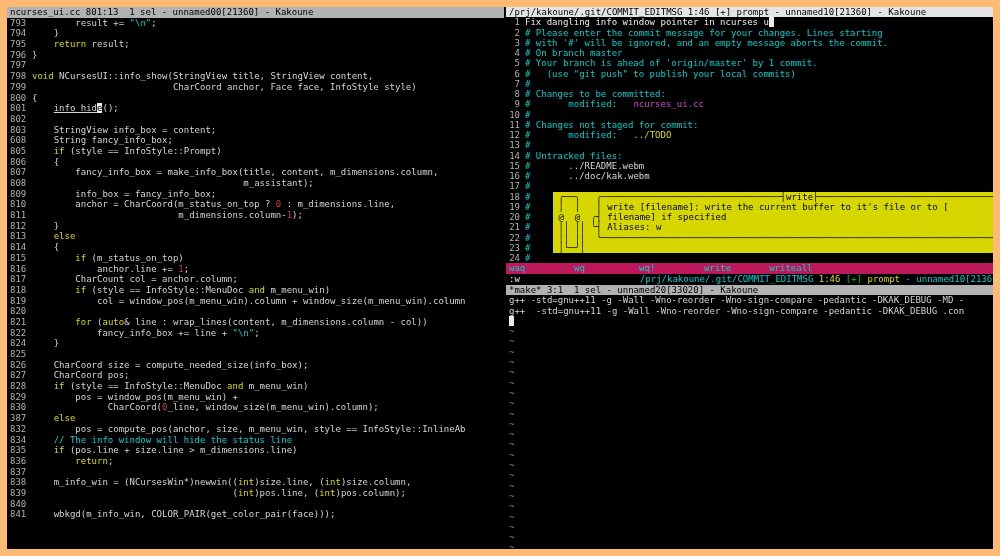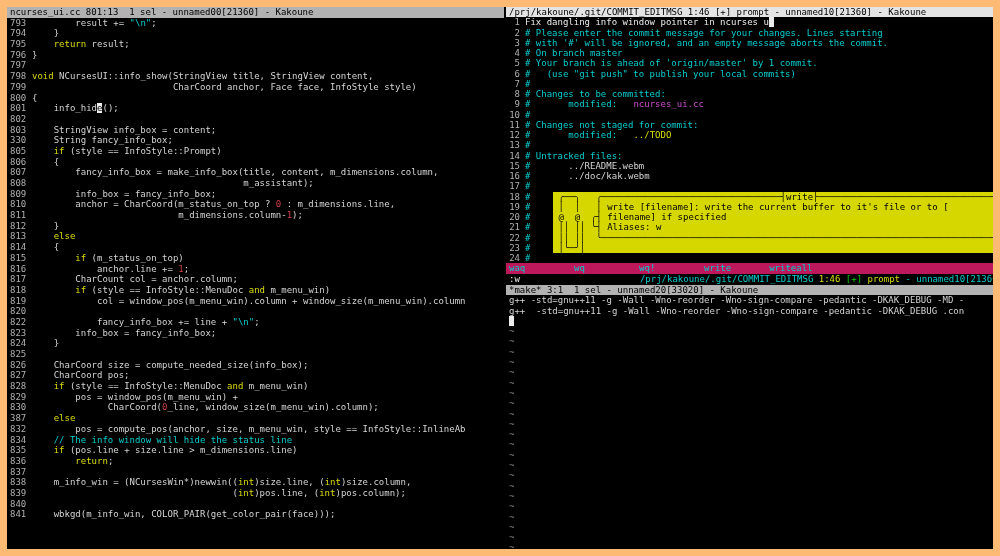--- a/index.html
+++ b/index.html
@@ -27,21 +27,21 @@
   .prompt{color:#e8e8e8}
   .sg-d{color:#d4d4d4}
   .sg-w{color:#ececec}
   .sg-k{color:#dcdc00}
   .sg-c{color:#00cdcd}
   .sg-s{color:#00cdcd}
   .sg-n{color:#cc4040}
   .sg-m{color:#cd4ccd}
   .sg-g{color:#00cd00}
   .sg-t{color:#808080}
-  .sg-u{color:#d4d4d4;}
+  .sg-u{color:#d4d4d4;text-decoration:underline}
   .sg-cur{background:#ececec;color:#000}
   .popup{position:absolute;left:47px;top:184.5px;background:#d7d700;color:#000;z-index:5}
   .popup pre{font:inherit;line-height:10.25px;white-space:pre}
 </style>
 </head>
 <body>
 
 <div class="screen">
 
   <section class="pane left">
@@ -51,39 +51,39 @@
         <div class="row"><span class="num">794</span><span class="sg-d">    }</span></div>
         <div class="row"><span class="num">795</span><span class="sg-d">    </span><span class="sg-k">return</span><span class="sg-d"> result;</span></div>
         <div class="row"><span class="num">796</span><span class="sg-d">}</span></div>
         <div class="row"><span class="num">797</span><span class="sg-d"> </span></div>
         <div class="row"><span class="num">798</span><span class="sg-k">void</span><span class="sg-d"> NCursesUI::info_show(StringView title, StringView content,</span></div>
         <div class="row"><span class="num">799</span><span class="sg-d">                          CharCoord anchor, Face face, InfoStyle style)</span></div>
         <div class="row"><span class="num">800</span><span class="sg-d">{</span></div>
         <div class="row"><span class="num">801</span><span class="sg-d">    </span><span class="sg-u">info_hid</span><span class="sg-cur">e</span><span class="sg-d">();</span></div>
         <div class="row"><span class="num">802</span><span class="sg-d"> </span></div>
         <div class="row"><span class="num">803</span><span class="sg-d">    StringView info_box = content;</span></div>
-        <div class="row"><span class="num">330</span><span class="sg-d">    String fancy_info_box;</span></div>
+        <div class="row"><span class="num">608</span><span class="sg-d">    String fancy_info_box;</span></div>
         <div class="row"><span class="num">805</span><span class="sg-d">    </span><span class="sg-k">if</span><span class="sg-d"> (style == InfoStyle::Prompt)</span></div>
         <div class="row"><span class="num">806</span><span class="sg-d">    {</span></div>
         <div class="row"><span class="num">807</span><span class="sg-d">        fancy_info_box = make_info_box(title, content, m_dimensions.column,</span></div>
         <div class="row"><span class="num">808</span><span class="sg-d">                                       m_assistant);</span></div>
         <div class="row"><span class="num">809</span><span class="sg-d">        info_box = fancy_info_box;</span></div>
         <div class="row"><span class="num">810</span><span class="sg-d">        anchor = CharCoord(m_status_on_top ? </span><span class="sg-n">0</span><span class="sg-d"> : m_dimensions.line,</span></div>
         <div class="row"><span class="num">811</span><span class="sg-d">                           m_dimensions.column-</span><span class="sg-n">1</span><span class="sg-d">);</span></div>
         <div class="row"><span class="num">812</span><span class="sg-d">    }</span></div>
         <div class="row"><span class="num">813</span><span class="sg-d">    </span><span class="sg-k">else</span></div>
         <div class="row"><span class="num">814</span><span class="sg-d">    {</span></div>
         <div class="row"><span class="num">815</span><span class="sg-d">        </span><span class="sg-k">if</span><span class="sg-d"> (m_status_on_top)</span></div>
         <div class="row"><span class="num">816</span><span class="sg-d">            anchor.line += </span><span class="sg-n">1</span><span class="sg-d">;</span></div>
         <div class="row"><span class="num">817</span><span class="sg-d">        CharCount col = anchor.column;</span></div>
         <div class="row"><span class="num">818</span><span class="sg-d">        </span><span class="sg-k">if</span><span class="sg-d"> (style == InfoStyle::MenuDoc </span><span class="sg-k">and</span><span class="sg-d"> m_menu_win)</span></div>
         <div class="row"><span class="num">819</span><span class="sg-d">            col = window_pos(m_menu_win).column + window_size(m_menu_win).column</span></div>
         <div class="row"><span class="num">820</span><span class="sg-d"> </span></div>
+        <div class="row"><span class="num">821</span><span class="sg-d">        </span><span class="sg-k">for</span><span class="sg-d"> (</span><span class="sg-k">auto</span><span class="sg-d">&amp; line : wrap_lines(content, m_dimensions.column - col))</span></div>
         <div class="row"><span class="num">822</span><span class="sg-d">            fancy_info_box += line + </span><span class="sg-s">"\n"</span><span class="sg-d">;</span></div>
-        <div class="row"><span class="num">823</span><span class="sg-d">        info_box = fancy_info_box;</span></div>
         <div class="row"><span class="num">824</span><span class="sg-d">    }</span></div>
         <div class="row"><span class="num">825</span><span class="sg-d"> </span></div>
         <div class="row"><span class="num">826</span><span class="sg-d">    CharCoord size = compute_needed_size(info_box);</span></div>
         <div class="row"><span class="num">827</span><span class="sg-d">    CharCoord pos;</span></div>
         <div class="row"><span class="num">828</span><span class="sg-d">    </span><span class="sg-k">if</span><span class="sg-d"> (style == InfoStyle::MenuDoc </span><span class="sg-k">and</span><span class="sg-d"> m_menu_win)</span></div>
         <div class="row"><span class="num">829</span><span class="sg-d">        pos = window_pos(m_menu_win) +</span></div>
         <div class="row"><span class="num">830</span><span class="sg-d">              CharCoord(</span><span class="sg-n">0</span><span class="sg-d">_line, window_size(m_menu_win).column);</span></div>
         <div class="row"><span class="num">387</span><span class="sg-d">    </span><span class="sg-k">else</span></div>
         <div class="row"><span class="num">832</span><span class="sg-d">        pos = compute_pos(anchor, size, m_menu_win, style == InfoStyle::InlineAb</span></div>
         <div class="row"><span class="num">834</span><span class="sg-c">    // The info window will hide the status line</span></div>

